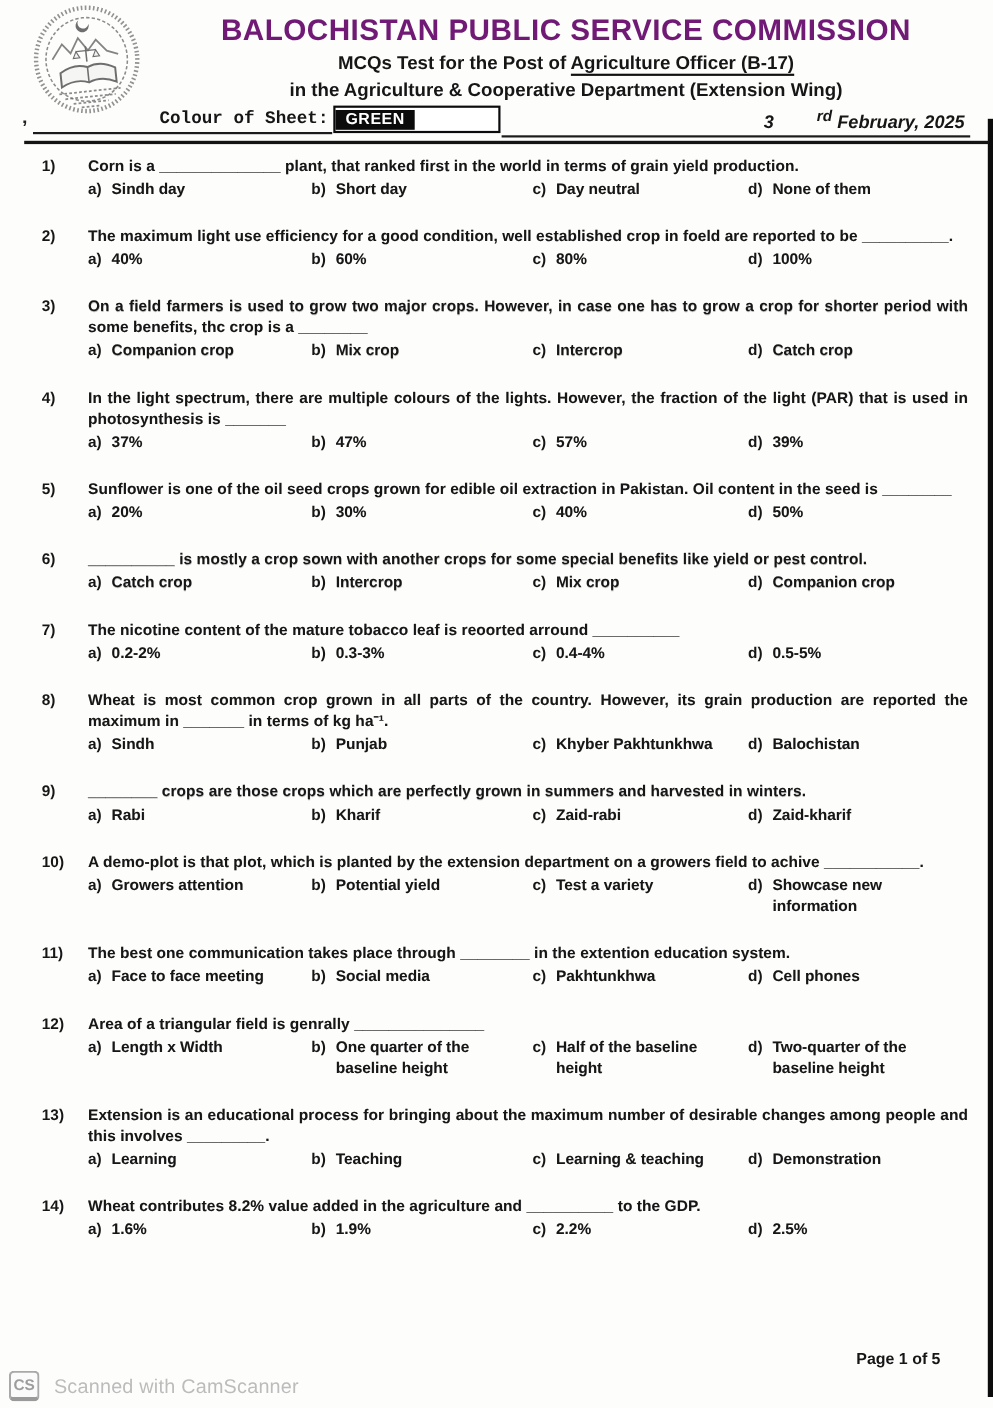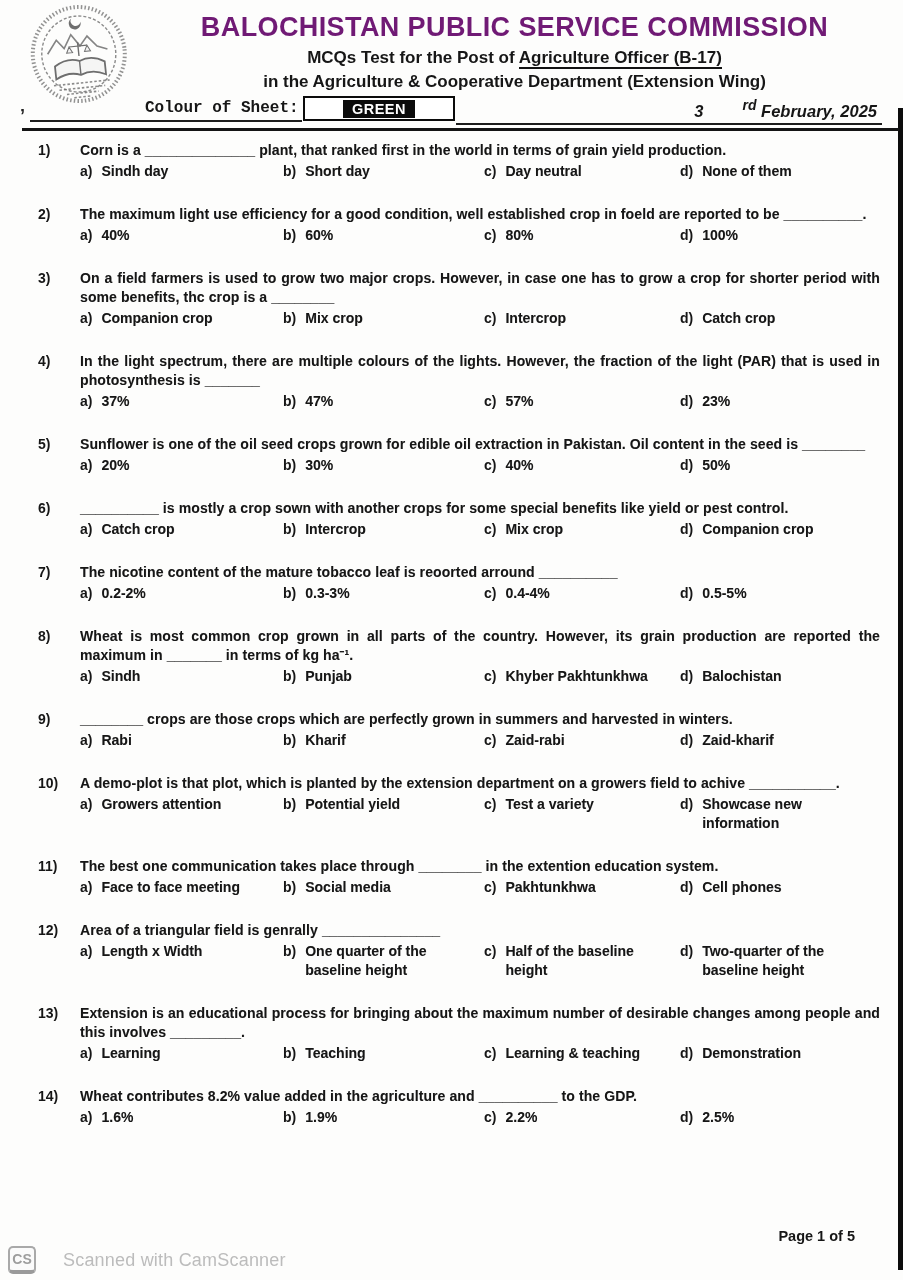--- a/index.html
+++ b/index.html
@@ -20,21 +20,21 @@
   .head-text { position:absolute; left:150px; right:24px; top:10px; text-align:center; }
   .org-title { font-size:27px; font-weight:800; letter-spacing:0.4px; color:#701a75; line-height:34px; }
   .sub1 { font-size:17px; font-weight:700; margin-top:3px; line-height:22px; }
   .sub1 .u { border-bottom:2px solid #111; padding-bottom:0px; }
   .sub2 { font-size:17px; font-weight:700; margin-top:2px; line-height:22px; }
 
   .sheet-label { position:absolute; left:145px; top:99px; font-size:16px; font-weight:700;font-family:Liberation Mono, monospace; }
   .sheet-box {
     position:absolute; left:303px; top:96px; width:152px; height:25px;
     border:2.5px solid #0b0b0b; background:#fff;
-    display:flex; align-items:center; justify-content:center;
+    display:flex; align-items:center; justify-content:flex-start;
   }
   .sheet-val { background:#0b0b0b; color:#fff; font-size:14.5px; font-weight:800; letter-spacing:0.5px; padding:1px 9px; }
   .exam-date { position:absolute; right:26px; top:97px; font-size:16.5px; font-weight:700; font-style:italic; }
   .exam-date sup { font-size:14px;margin-left:39px; }
 
   .ul-label { position:absolute; left:30px;  top:120px; width:272px; height:2px;   background:#1c1c1c; }
   .ul-right { position:absolute; left:456px; top:123px; width:426px; height:2px;   background:#1c1c1c; }
   .rule     { position:absolute; left:22px;  top:128px; width:877px; height:2.5px; background:#141414; }
   .scan-mark { position:absolute; left:20px; top:106px; font-size:18px; font-weight:700; color:#222; }
 
@@ -55,21 +55,21 @@
   .opt { display:flex; align-items:flex-start; font-size:14px; line-height:19px; }
   .opt-key { font-weight:700; margin-right:9px; }
   .opt-label { font-weight:700; text-shadow:0.2px 0.2px 0 rgba(0,0,0,0.25); }
   .question[data-qn="10"] .opt:nth-child(4) .opt-label { max-width:112px; }
   .question[data-qn="12"] .opt:nth-child(2) .opt-label,
   .question[data-qn="12"] .opt:nth-child(3) .opt-label,
   .question[data-qn="12"] .opt:nth-child(4) .opt-label { max-width:152px; }
 
   
   .page-number { position:absolute; right:48px; top:1228px; font-size:14.5px; font-weight:700; }
-  .scan-footer { position:absolute; left:8px; top:1246px; display:flex; align-items:center; gap:27px; }
+  .scan-footer { position:absolute; left:8px; top:1246px; display:flex; align-items:center; gap:13px; }
   .cs-badge {
     width:28px; height:28px; border:2px solid #a9a9a9; border-bottom:4px solid #9a9a9a;
     border-radius:5px; background:#fbfbfb;
     display:flex; align-items:center; justify-content:center;
     font-size:14px; font-weight:700; color:#9d9d9d;
   }
   .footer-text { color:#bcbcbc; font-size:18px; font-weight:500; letter-spacing:0.2px; }
 </style>
 </head>
 <body>
@@ -200,21 +200,21 @@
             <div class="opt">
               <span class="opt-key">b)</span>
               <span class="opt-label">47%</span>
             </div>
             <div class="opt">
               <span class="opt-key">c)</span>
               <span class="opt-label">57%</span>
             </div>
             <div class="opt">
               <span class="opt-key">d)</span>
-              <span class="opt-label">23%</span>
+              <span class="opt-label">39%</span>
             </div>
           </div>
       </div>
     </div>
 
     <div class="question" data-qn="5">
       <div class="qnum">5)</div>
       <div class="qbody">
         <div class="qtext">Sunflower is one of the oil seed crops grown for edible oil extraction in Pakistan. Oil content in the seed is ________</div>
         <div class="qopts">

